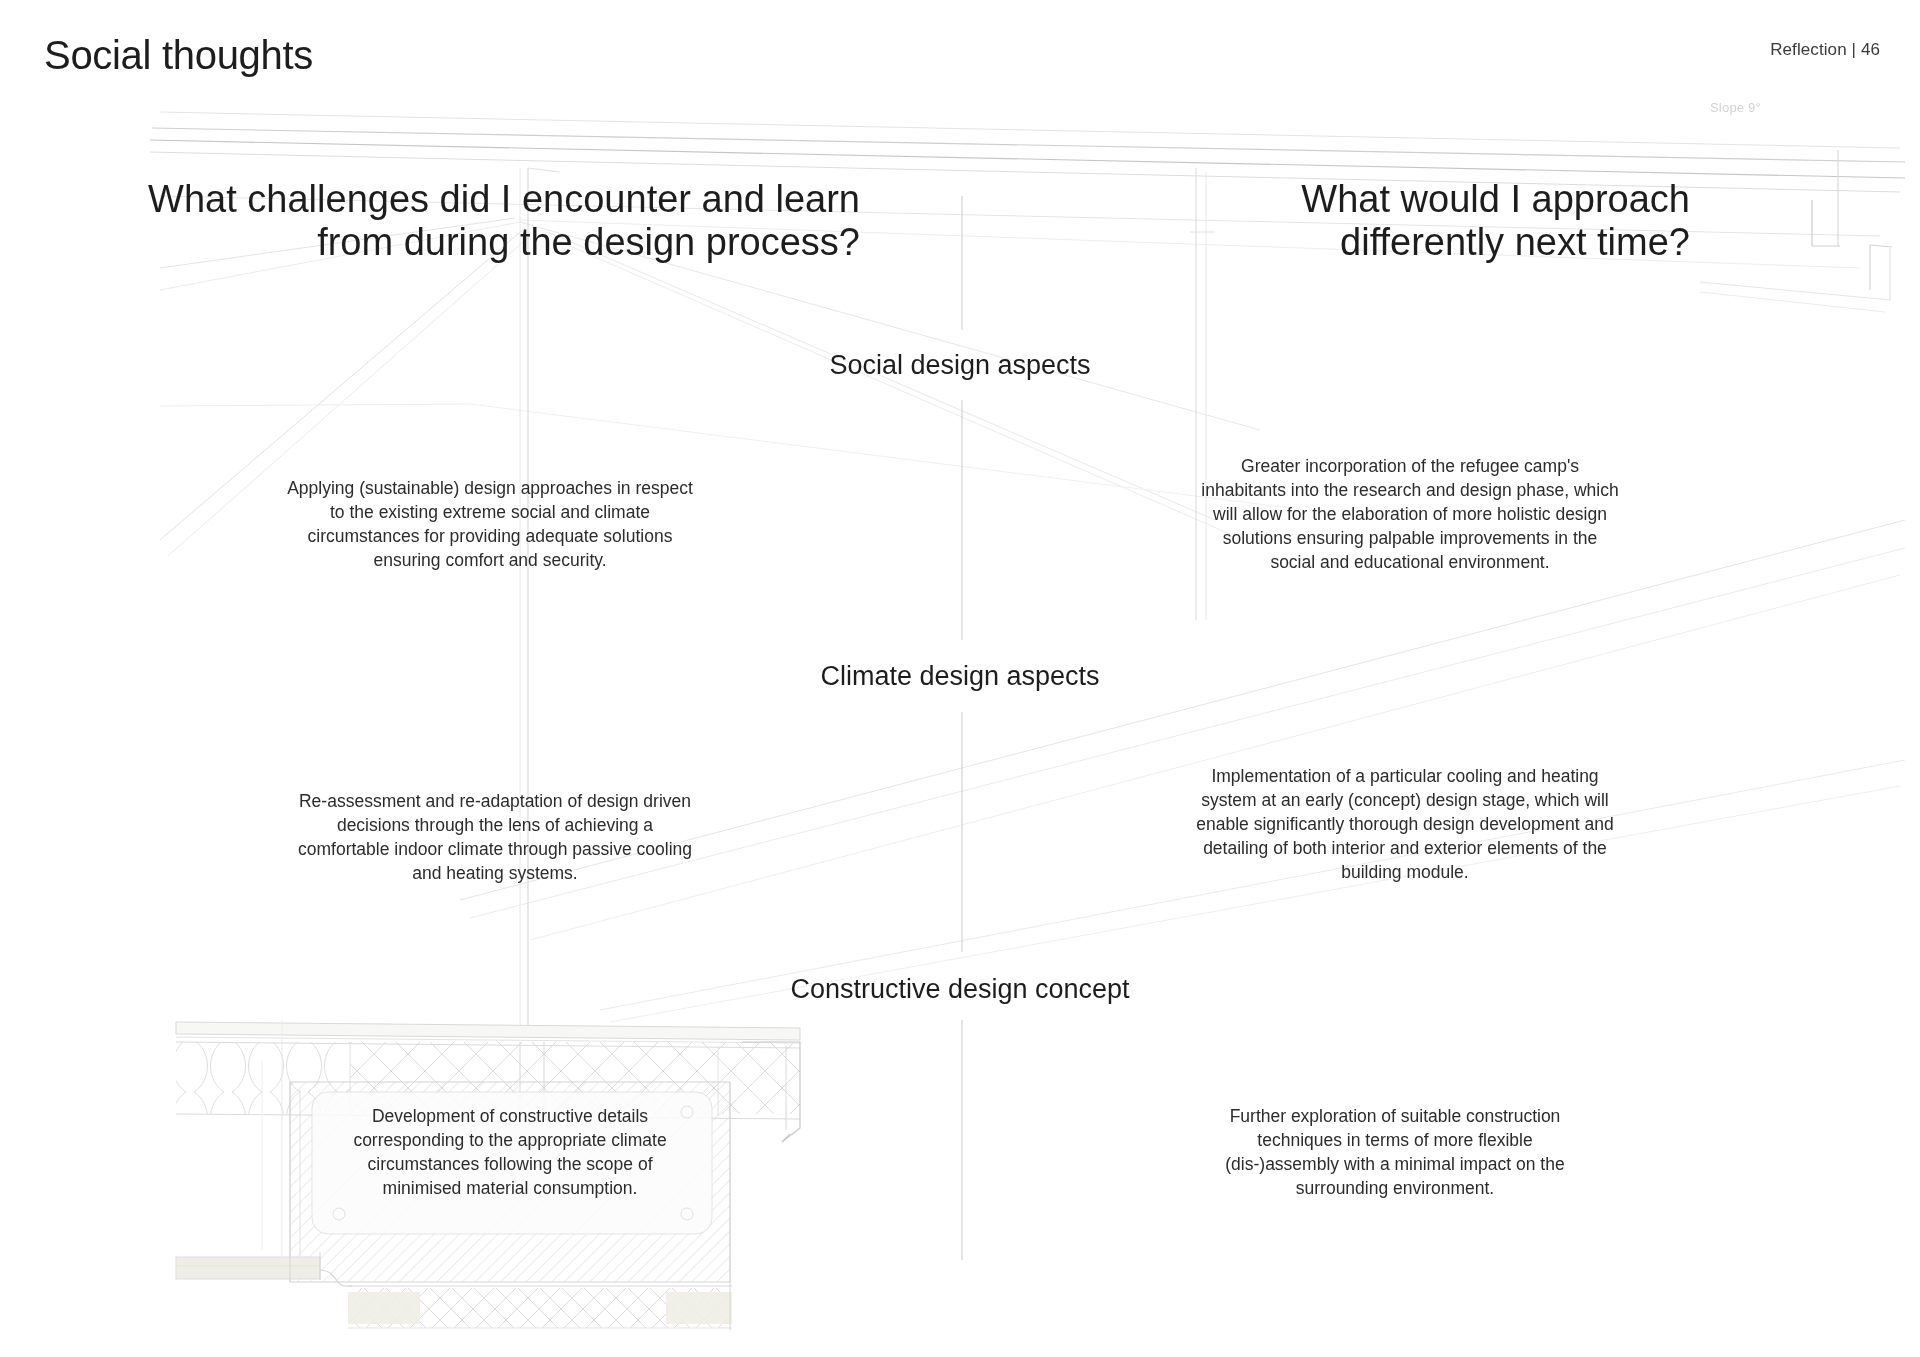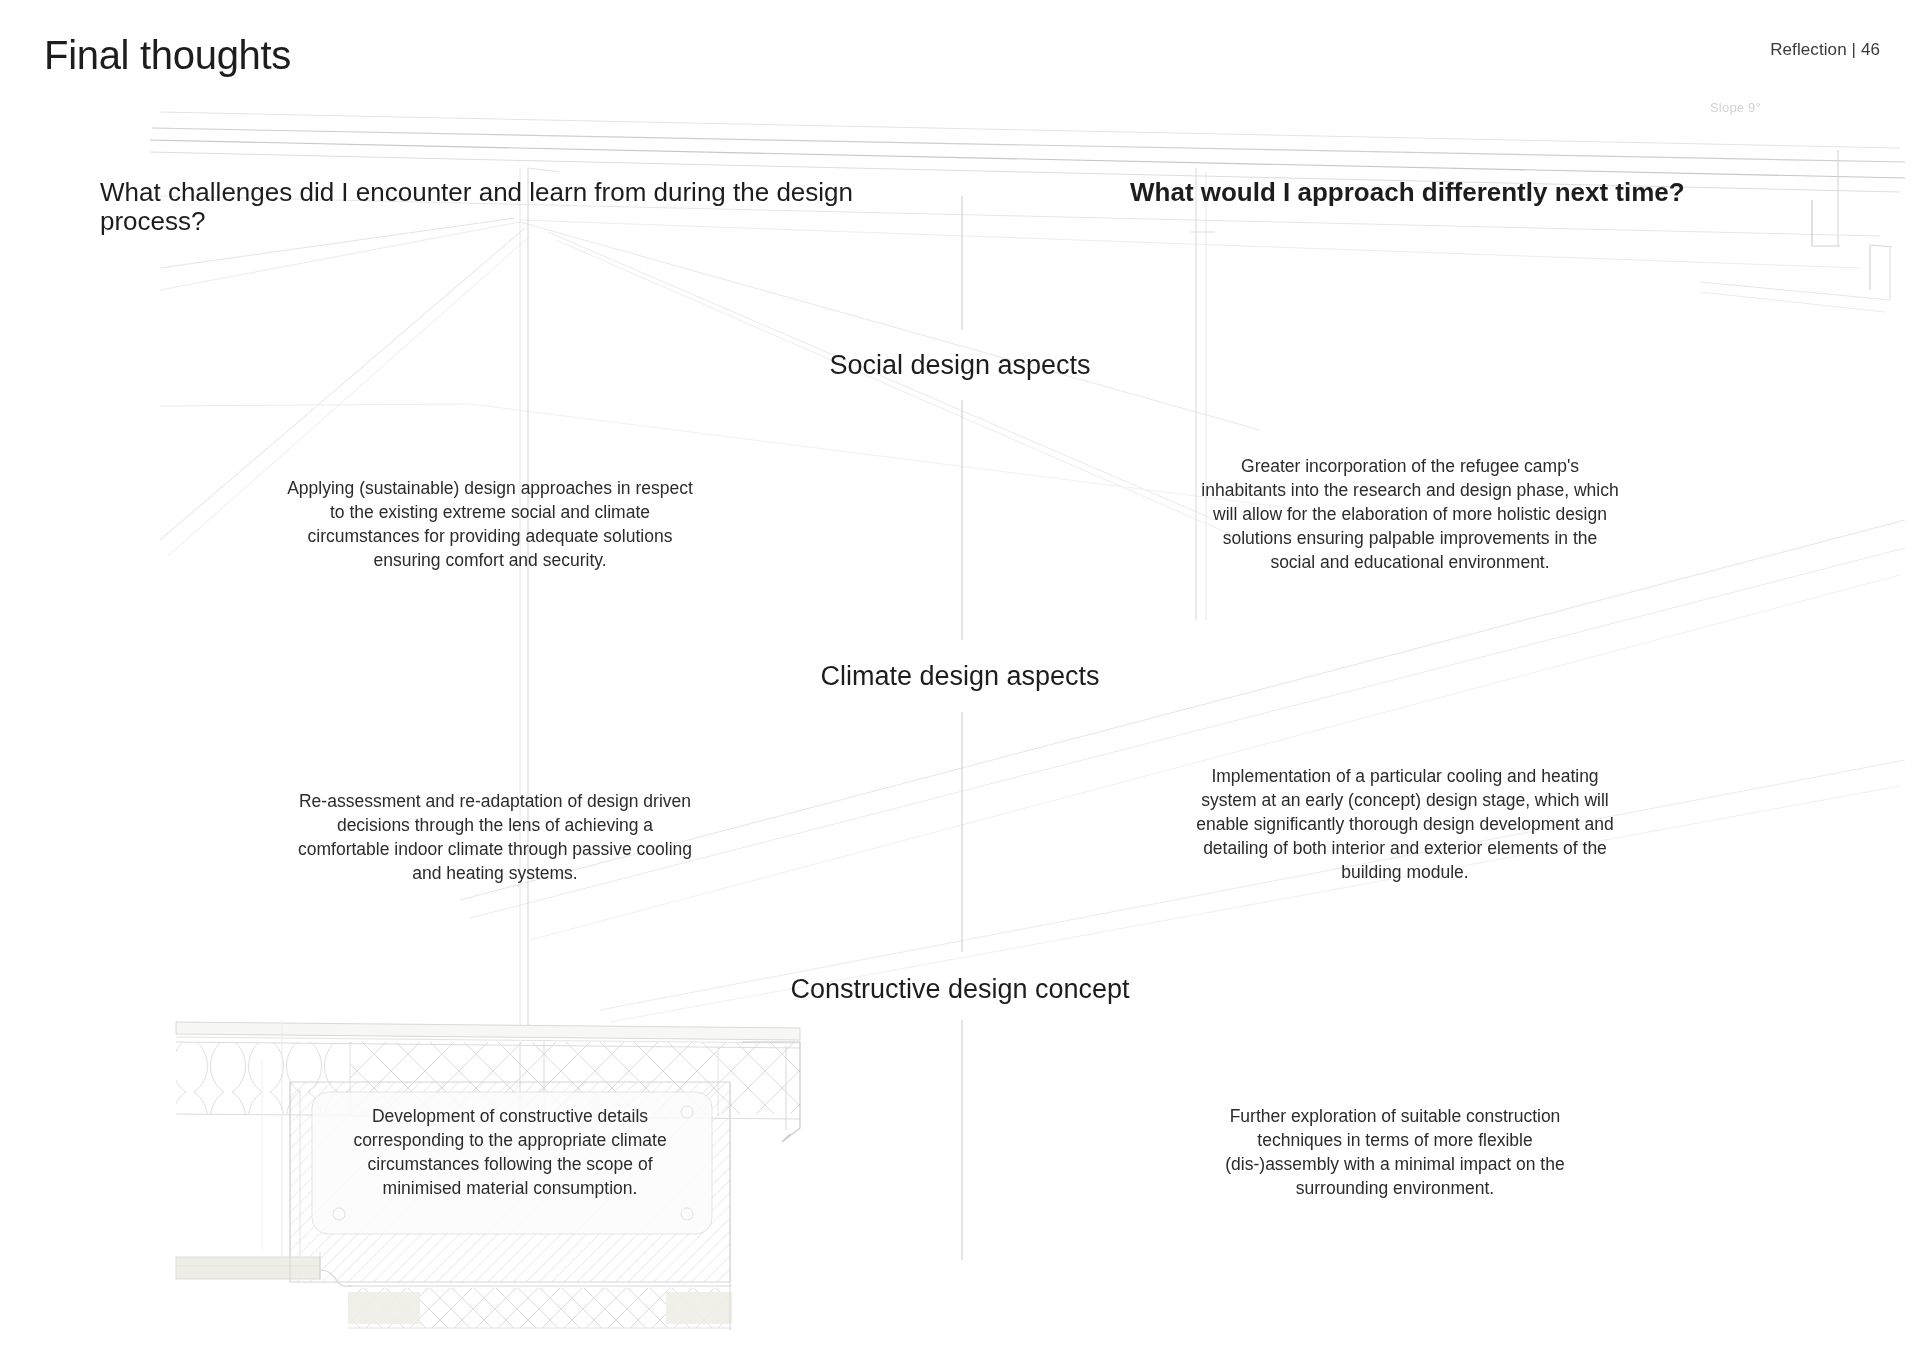--- a/index.html
+++ b/index.html
@@ -23,25 +23,25 @@
     color:#1d1d1d;white-space:nowrap;
   }
   .page-meta{
     position:absolute;right:40px;top:40px;
     font-size:17px;color:#3a3a3a;white-space:nowrap;letter-spacing:.1px;
   }
 
   
   .question{
     position:absolute;
-    font-size:26px;line-height:1.12;font-weight:400;color:#1d1d1d;
-    text-align:left;
+    font-size:38px;line-height:1.12;font-weight:400;color:#1d1d1d;
+    text-align:right;
   }
   .question.left{left:100px;top:178px;width:760px;}
-  .question.right{left:1130px;top:178px;width:560px;font-weight:bold;}
+  .question.right{left:1130px;top:178px;width:560px;}
 
   
   .section-title{
     position:absolute;
     font-size:27px;line-height:1.1;color:#1d1d1d;
     text-align:center;white-space:nowrap;
   }
   .section-title.s1{left:660px;top:351px;width:600px;}
   .section-title.s2{left:660px;top:662px;width:600px;}
   .section-title.s3{left:660px;top:975px;width:600px;}
@@ -173,21 +173,21 @@
       <rect x="348" y="1288" width="382" height="40" fill="url(#hatch-cross-sm)" stroke="none"></rect>
       <path d="M348,1286 L732,1286" stroke="#d9d9d9" stroke-width="1"></path>
       <path d="M348,1328 L732,1328" stroke="#e2e2e2" stroke-width="1"></path>
       <rect x="348" y="1292" width="72" height="32" fill="#eeeee6" opacity="0.9"></rect>
       <rect x="666" y="1292" width="66" height="32" fill="#eeeee6" opacity="0.9"></rect>
       <path d="M730,1082 L730,1330" stroke="#d6d6d6" stroke-width="1"></path>
       <path d="M290,1082 L290,1282" stroke="#d6d6d6" stroke-width="1"></path>
     </g>
   </svg>
 
-  <div class="page-title">Final thoughts</div>
+  <div class="page-title">Social thoughts</div>
   <div class="page-meta">Reflection | 46</div>
   <div class="slope-label">Slope 9°</div>
 
   <div class="question left">What challenges did I encounter and learn from during the design process?</div>
   <div class="question right">What would I approach differently next time?</div>
 
   <div class="section-title s1">Social design aspects</div>
   <div class="body-text b-l1">Applying (sustainable) design approaches in respect to the existing extreme social and climate circumstances for providing adequate solutions ensuring comfort and security.</div>
   <div class="body-text b-r1">Greater incorporation of the refugee camp's inhabitants into the research and design phase, which will allow for the elaboration of more holistic design solutions ensuring palpable improvements in the social and educational environment.</div>
 

